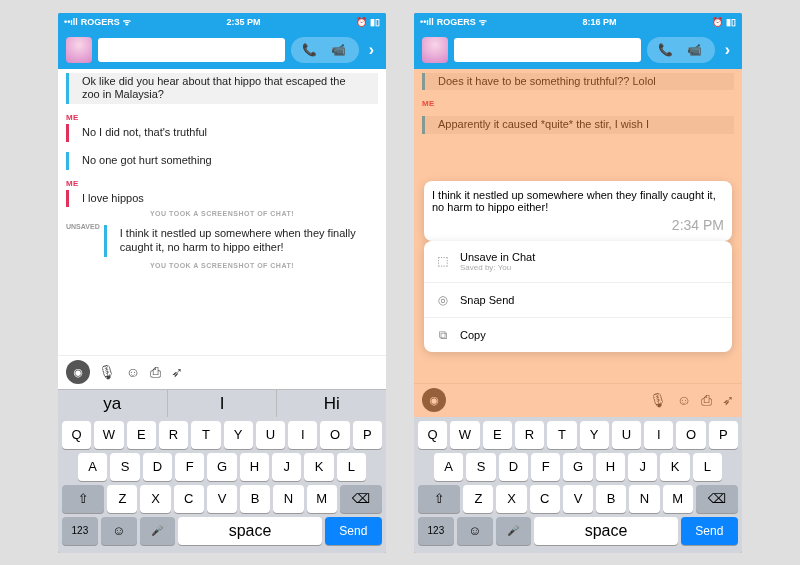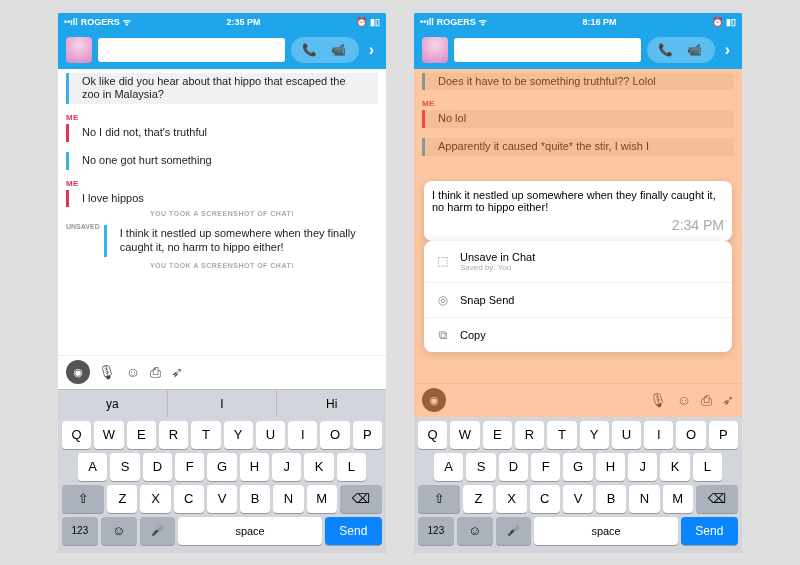--- a/index.html
+++ b/index.html
@@ -19,28 +19,28 @@
   .me-lbl { font-size: 8px; color: #e0325a; font-weight: 700; letter-spacing: 0.3px; margin-top: 9px; }
   .me { border-left-color: #e0325a; }
   .sys { text-align: center; font-size: 7px; color: #aaa; letter-spacing: 0.5px; margin: 3px 0; font-weight: 600; }
   .unsaved-row { display: flex; align-items: flex-start; gap: 4px; margin-top: 6px; }
   .unsaved-lbl { font-size: 7px; color: #999; font-weight: 700; writing-mode: horizontal-tb; }
   .inputbar { height: 34px; background: #fff; display: flex; align-items: center; padding: 0 8px; gap: 8px; border-top: 1px solid #eee; }
   .cam-btn { width: 24px; height: 24px; background: #555; border-radius: 50%; display: flex; align-items: center; justify-content: center; color: #fff; font-size: 11px; }
   .chat-input { flex: 1; font-size: 11px; color: #bbb; }
   .input-icons { display: flex; gap: 10px; font-size: 14px; color: #444; }
   .predict { height: 28px; background: #d2d5db; display: flex; border-top: 1px solid #bbb; }
-  .predict div { flex: 1; text-align: center; line-height: 28px; font-size: 12px; border-right: 1px solid #bbb; }
+  .predict div { flex: 1; text-align: center; line-height: 28px; font-size: 17px; border-right: 1px solid #bbb; }
   .predict div:last-child { border-right: none; }
   .kbd { background: #d2d5db; padding: 4px; }
   .krow { display: flex; gap: 3px; margin-bottom: 4px; justify-content: center; }
   .key { background: #fff; border-radius: 4px; flex: 1; height: 28px; display: flex; align-items: center; justify-content: center; font-size: 13px; box-shadow: 0 1px 0 #999; }
   .key.dark { background: #acb2bc; }
   .key.wide { flex: 1.4; }
-  .key.space { flex: 4; font-size: 11px; }
+  .key.space { flex: 4; font-size: 16px; }
   .key.send { background: #0a84ff; color: #fff; flex: 1.6; font-size: 12px; }
   .krow.r2 { padding: 0 16px; }
   .opened-box { margin: 6px 2px; padding: 6px 8px; background: #fff; border-radius: 4px; display: flex; align-items: center; gap: 6px; font-size: 11px; color: #555; font-weight: 600; box-shadow: 0 0 0 1px #eee; }
   .opened-sq { width: 12px; height: 12px; border: 1.5px solid #e0325a; border-radius: 2px; }
   .popup-msg { position: absolute; left: 10px; right: 10px; top: 168px; background: #fff; border-radius: 8px; padding: 8px; font-size: 11px; box-shadow: 0 2px 10px rgba(0,0,0,0.15); }
   .popup-msg .ts { text-align: right; font-size: 14px; color: #aaa; margin-top: 4px; }
   .menu { position: absolute; left: 10px; right: 10px; top: 228px; background: #fff; border-radius: 8px; box-shadow: 0 2px 10px rgba(0,0,0,0.15); }
   .menu-item { padding: 10px 12px; font-size: 11px; display: flex; align-items: center; gap: 10px; border-bottom: 1px solid #eee; }
   .menu-item:last-child { border-bottom: none; }
   .menu-sub { font-size: 8px; color: #aaa; }
@@ -168,23 +168,20 @@
       <span class="icon-white">📞</span>
       <span class="icon-white">📹</span>
     </div>
     <div class="chevron">›</div>
   </div>
   <div class="chat faded">
     <div class="saved">
         <div class="msg">Does it have to be something truthful?? Lolol</div>
       </div>
     <div class="me-lbl">ME</div>
-    <div class="saved">
-        <div class="msg me">No lol</div>
-      </div>
     <div style="height:6px"></div>
     <div class="saved">
         <div class="msg">Apparently it caused *quite* the stir, I wish I</div>
       </div>
   </div>
   <div class="inputbar faded">
     <div class="cam-btn">◉</div>
     <div class="chat-input"></div>
     <div class="input-icons">
       <span>🎙</span>

